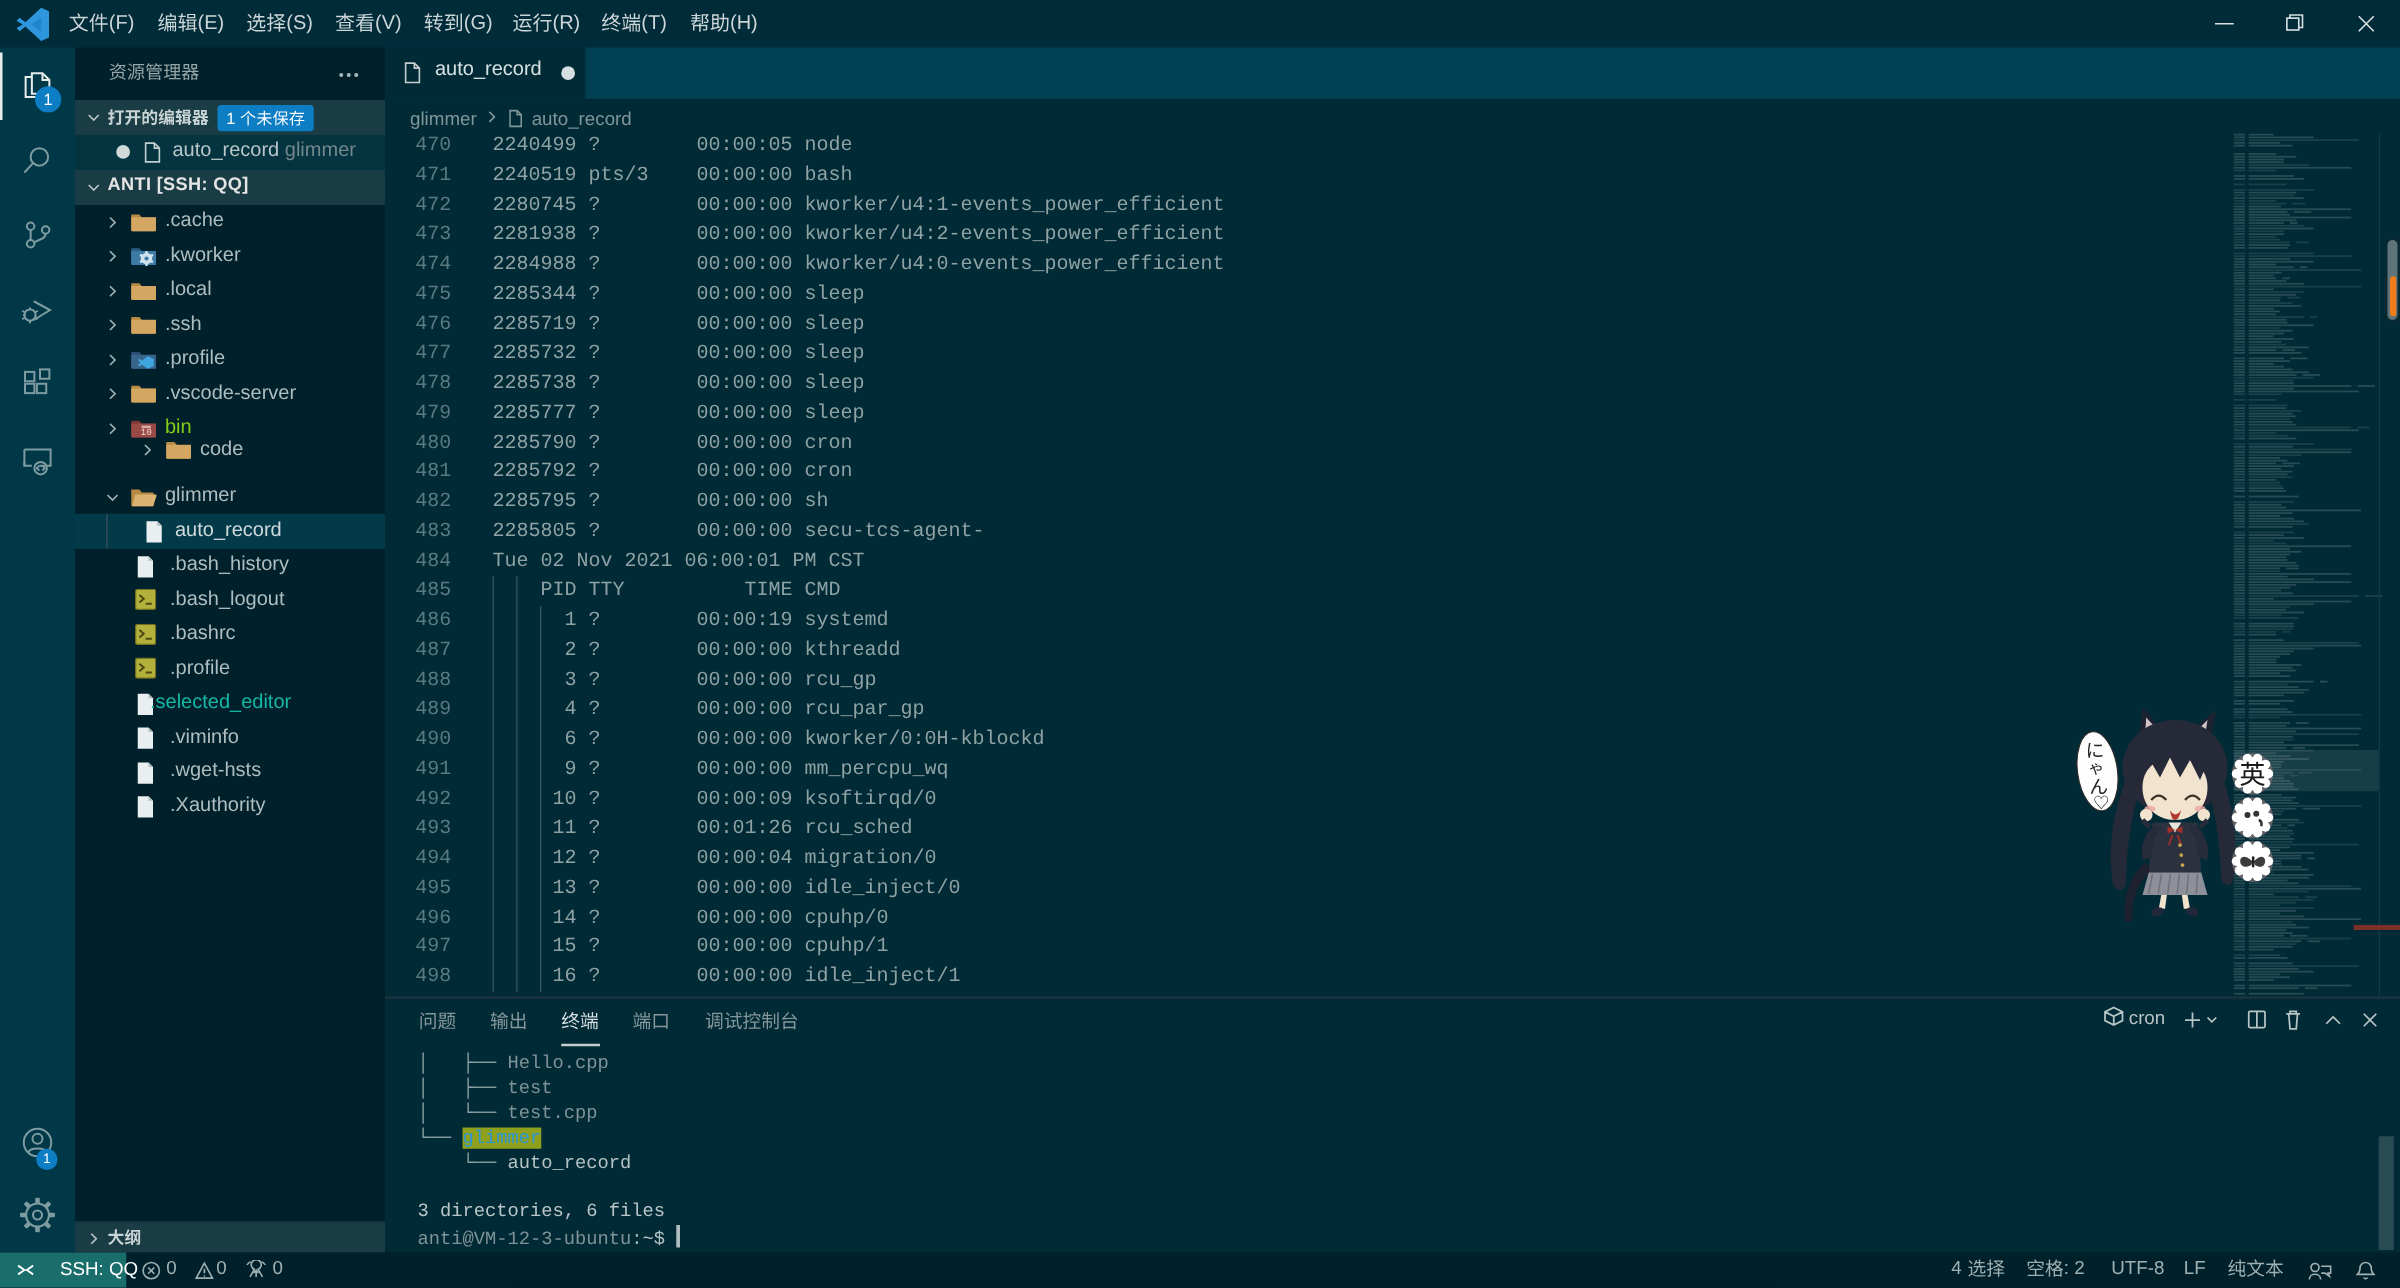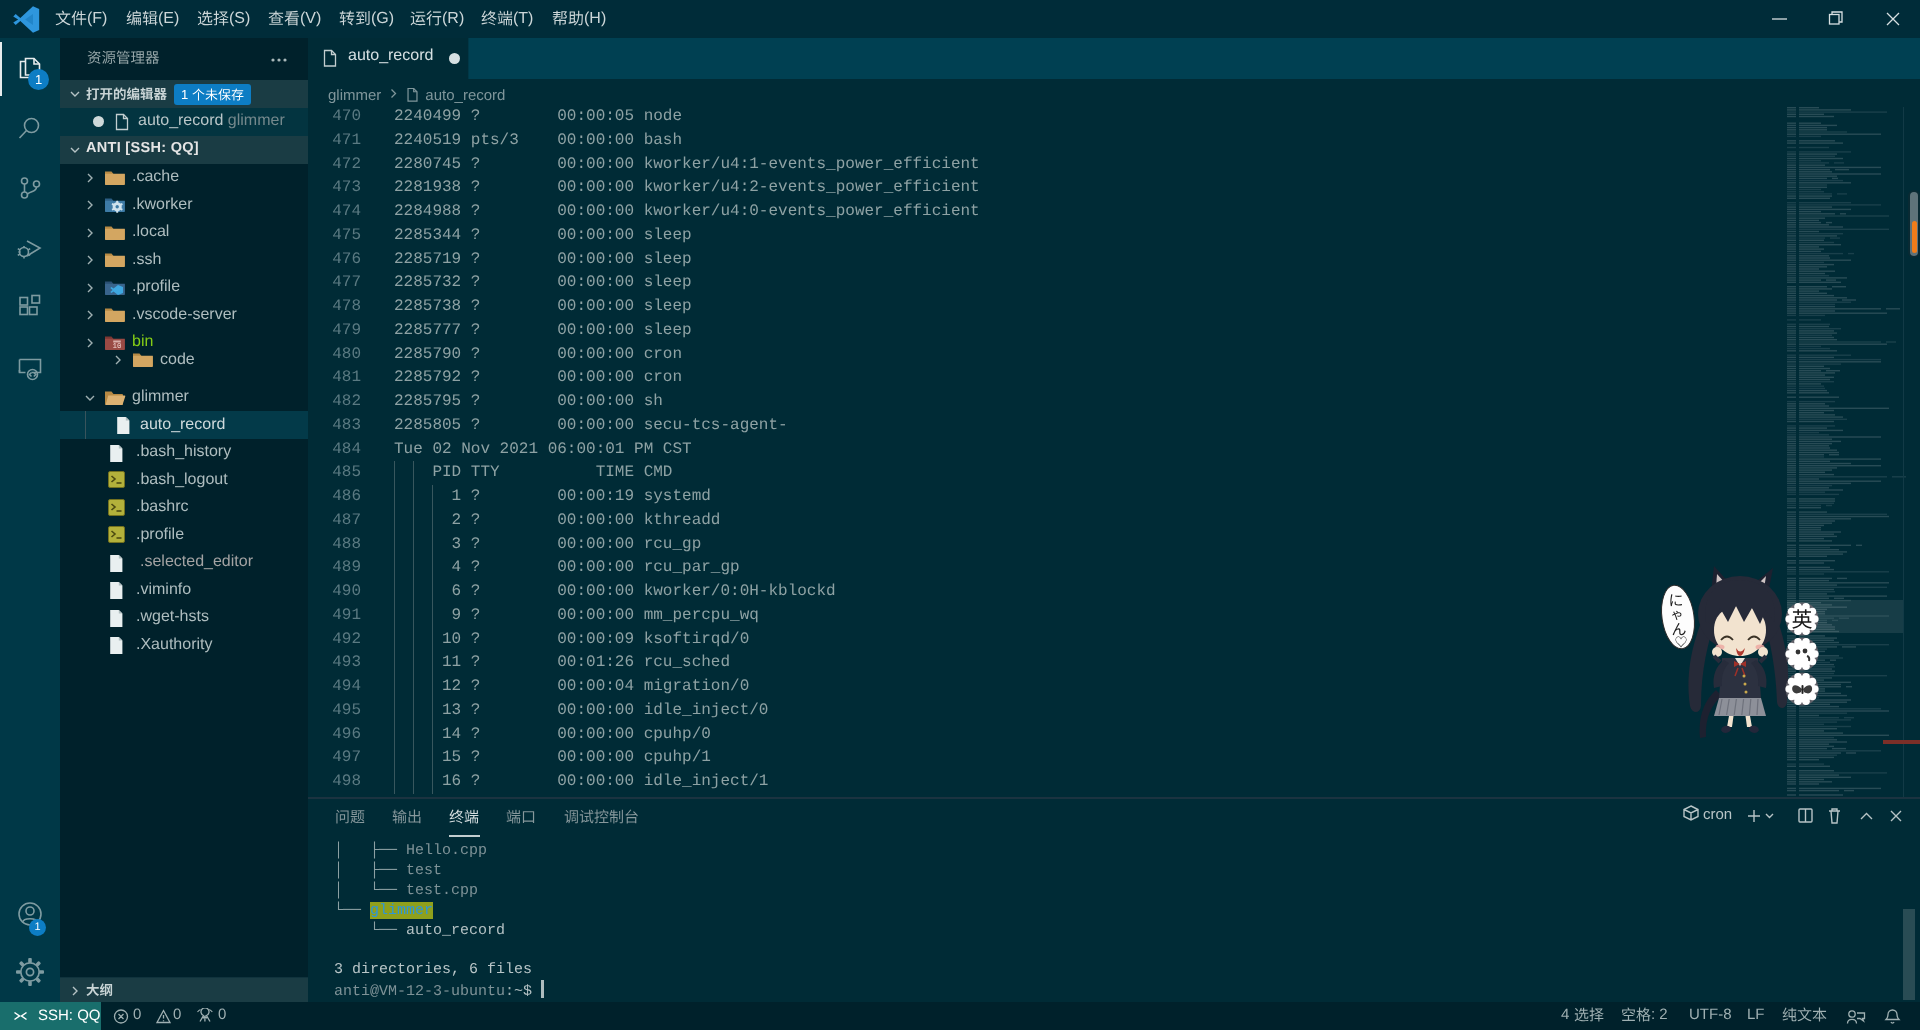--- a/index.html
+++ b/index.html
@@ -297,21 +297,21 @@
           <path d="M3.5 5 l3.5 3 l-3.5 3" fill="none" stroke="#4c4a12" stroke-width="1.6"></path>
           <path d="M8.5 12 h5" stroke="#4c4a12" stroke-width="1.6"></path>
         </svg></div>
 <div class="abs" style="left:76px;top:4.5px;font-size:16px;color:#aebdbf">.profile</div>
 </div>
 <div class="abs" style="left:0;top:510.5px;width:248px;height:27.5px;">
 <div class="abs" style="left:48px;top:5px"><svg width="16" height="19" viewBox="0 0 16 19">
           <path fill="#e9eff0" d="M2.2 1 h8.6 l3.6 3.6 V18 H2.2 Z"></path>
           <path fill="#b0bec0" d="M10.8 1 l3.6 3.6 h-3.6 Z"></path>
         </svg></div>
-<div class="abs" style="left:80px;top:4.5px;font-size:16px;color:#a3a3a3">.selected_editor</div>
+<div class="abs" style="left:60px;top:4.5px;font-size:16px;color:#14b8a6">.selected_editor</div>
 </div>
 <div class="abs" style="left:0;top:538px;width:248px;height:27.5px;">
 <div class="abs" style="left:48px;top:5px"><svg width="16" height="19" viewBox="0 0 16 19">
           <path fill="#e9eff0" d="M2.2 1 h8.6 l3.6 3.6 V18 H2.2 Z"></path>
           <path fill="#b0bec0" d="M10.8 1 l3.6 3.6 h-3.6 Z"></path>
         </svg></div>
 <div class="abs" style="left:76px;top:4.5px;font-size:16px;color:#aebdbf">.viminfo</div>
 </div>
 <div class="abs" style="left:0;top:565.5px;width:248px;height:27.5px;">
 <div class="abs" style="left:48px;top:5px"><svg width="16" height="19" viewBox="0 0 16 19">
@@ -1070,21 +1070,21 @@
 
 <span style="color:#b9c6c8">3 directories, 6 files</span>
 <span style="color:#7e9297">anti@VM-12-3-ubuntu</span><span style="color:#9fb0b2">:</span><span style="color:#b4c2c4">~$</span> <span style="display:inline-block;width:2.5px;height:18px;background:#aebcbe;vertical-align:-3px"></span></pre>
 <div class="abs" style="left:1595px;top:871px;width:12px;height:91px;background:rgba(147,161,161,.28)"></div>
 </div>
 <div class="abs" style="left:0;top:1002px;width:1920px;height:28px;background:#00212B;color:#9fb0b2;font-size:15px">
 <div class="abs" style="left:0;top:0;width:101px;height:28px;background:#196E6C;color:#fff">
       <svg class="abs" style="left:13px;top:7px" width="15" height="14" viewBox="0 0 15 14" fill="none" stroke="#fff" stroke-width="1.5">
         <path d="M1.5 3.5 l5 3.5 l-5 3.5 M13.5 3.5 l-5 3.5 l5 3.5"></path>
       </svg>
-      <div class="abs" style="left:38px;top:5px;font-size:15px;white-space:nowrap">SSH: QQ</div>
+      <div class="abs" style="left:48px;top:5px;font-size:15px;white-space:nowrap">SSH: QQ</div>
     </div>
 <svg class="abs" style="left:113px;top:6px" width="120" height="17" viewBox="0 0 120 17" fill="none" stroke="#9fb0b2" stroke-width="1.3">
 <circle cx="8" cy="8.5" r="6.5"></circle>
       <path d="M5.5 6 l5 5 M10.5 6 l-5 5"></path>
 <path d="M44 14.5 L50.5 2.5 L57 14.5 Z M50.5 7 v3.5 M50.5 12.2 v1"></path>
 <path d="M87 13.5 l3.5 -6 a4 4 0 1 1 3 0 l3.5 6 M91.9 13.5 v-5 l-2 1.8 m2 -1.8 l2 1.8"></path>
 <path d="M84.5 4 a6.5 6.5 0 0 1 3 -2.6 M99.3 4 a6.5 6.5 0 0 0 -3 -2.6" stroke-width="1.1"></path>
 </svg>
 <div class="abs" style="left:133px;top:4px">0</div>
 <div class="abs" style="left:173px;top:4px">0</div>

